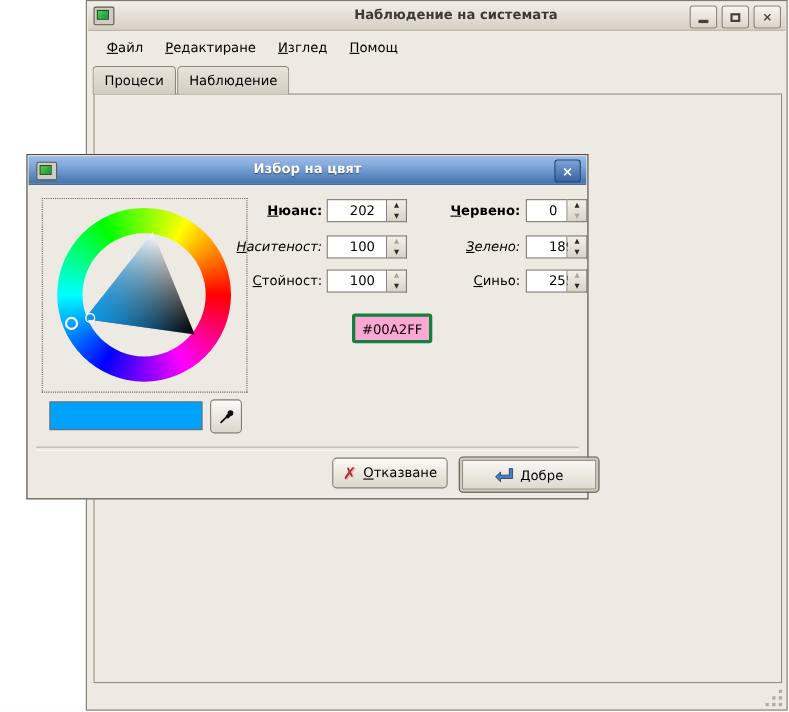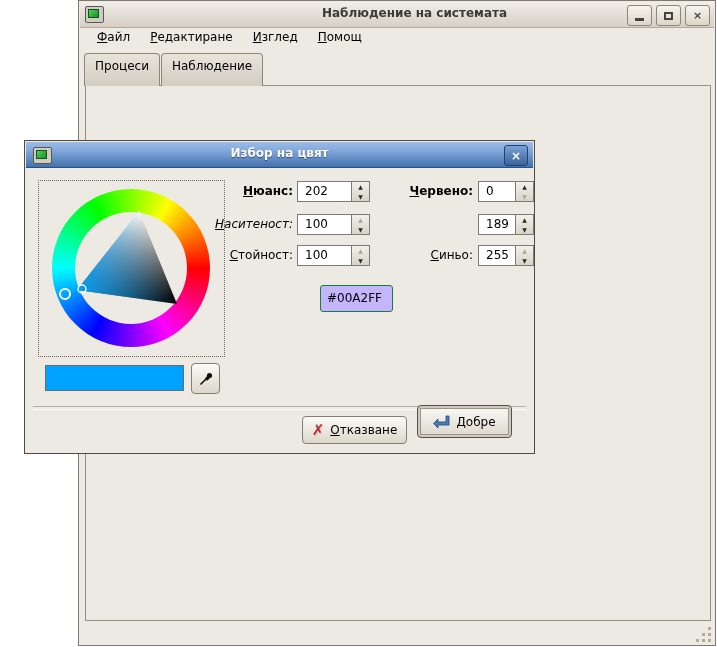--- a/index.html
+++ b/index.html
@@ -16,25 +16,25 @@
     border:1px solid #5a5850;border-radius:2px;}
   .win-icon::after{content:"";position:absolute;left:2px;top:2px;width:9px;height:7px;
     background:linear-gradient(135deg,#4ed45a,#1d8c2a);border:1px solid #11551b;}
   .mw-controls{position:absolute;right:4px;top:3px;display:flex;gap:4px;}
   .mw-btn{width:23px;height:19px;border:1px solid #8d8778;border-radius:3px;
     background:linear-gradient(#f7f4ee,#dcd6c9);position:relative;cursor:default;
     display:flex;align-items:center;justify-content:center;color:#45433d;font-weight:bold;font-size:11px;}
   .glyph-min{display:block;width:9px;height:3px;background:#45433d;margin-top:8px;}
   .glyph-max{display:block;width:9px;height:8px;border:2px solid #45433d;box-sizing:border-box;}
 
-  .mw-menubar{position:absolute;left:6px;top:27px;right:2px;height:24px;display:flex;align-items:flex-start;gap:8px;padding-left:6px;}
+  .mw-menubar{position:absolute;left:6px;top:27px;right:2px;height:24px;display:flex;align-items:flex-end;gap:8px;padding-left:6px;}
   .menu-item{padding:2px 6px;cursor:default;}
   .menu-item u{text-decoration:underline;}
 
-  .tabbar{position:absolute;left:5px;top:52px;height:33px;display:flex;z-index:3;}
+  .tabbar{position:absolute;left:5px;top:52px;height:33px;display:flex;align-items:flex-end;z-index:3;}
   .tab{padding:5px 10px 6px 10px;border:1px solid #8c8778;border-bottom:none;
     background:linear-gradient(#e9e4da,#d2cdc1);margin-right:1px;border-radius:4px 4px 0 0;}
   .tab.active{background:#f0ece5;border-top:3px solid #5489ce;padding-top:6px;padding-bottom:8px;position:relative;top:1px;}
 
   .content-frame{position:absolute;left:6px;top:84px;width:626px;height:536px;border:1px solid #96917f;
     background:#ede9e3;box-sizing:border-box;z-index:1;}
 
   .section-title{position:absolute;left:15px;top:94px;font-weight:bold;}
 
   .chart{position:absolute;background:#000;}
@@ -86,42 +86,42 @@
   .preview-swatch{position:absolute;left:20px;top:224px;width:139px;height:26px;border:1px solid #6f6b61;box-sizing:border-box;}
   .dropper-btn{position:absolute;left:166px;top:222px;width:29px;height:31px;border:1px solid #827e71;border-radius:4px;
     background:linear-gradient(#fbfaf7,#dcd7cb);display:flex;align-items:center;justify-content:center;box-sizing:border-box;}
 
   .fld-label{position:absolute;text-align:right;}
   .fld-label u{text-decoration:underline;}
   .lab-col-l{left:20px;width:248px;}
   .lab-col-r{left:300px;width:148px;}
   .row1{top:43px;font-weight:bold;} .row2{top:76px;font-style:italic;} .row3{top:107px;}
   .spin-entry{position:absolute;height:21px;background:#fff;border:1px solid #7f7b72;box-sizing:border-box;
-    padding-left:7px;line-height:19px;}
+    padding-left:20px;line-height:19px;}
   .ent-col-l{left:272px;width:55px;}
   .ent-col-r{left:453px;width:38px;}
   .erow1{top:40px;} .erow2{top:73px;} .erow3{top:104px;}
   .spinner{position:absolute;width:18px;height:21px;border:1px solid #7f7b72;border-left:none;box-sizing:border-box;
     background:linear-gradient(#f3f0ea,#d9d4c8);display:flex;flex-direction:column;}
   .sp-col-l{left:327px;} .sp-col-r{left:491px;}
   .spinner span{flex:1;font-size:6px;line-height:9px;text-align:center;color:#2d2b27;}
   .spinner span.dis{color:#aaa69b;}
 
   .name-label{left:20px;width:270px;top:151px;}
-  .name-entry{position:absolute;left:295px;top:144px;width:73px;height:27px;background:#c4b5fd;
-    border:1px solid #15803d;border-radius:3px;box-sizing:border-box;padding-left:6px;line-height:25px;}
+  .name-entry{position:absolute;left:295px;top:144px;width:73px;height:27px;background:#f9a8d4;
+    border:3px solid #15803d;border-radius:3px;box-sizing:border-box;padding-left:6px;line-height:25px;}
 
   .dlg-sep{position:absolute;left:8px;right:8px;top:265px;height:2px;
     border-top:1px solid #b5b0a4;border-bottom:1px solid #fbfaf7;}
 
   .dlg-btn{position:absolute;display:flex;align-items:center;justify-content:center;gap:6px;
     border:1px solid #827e71;border-radius:4px;background:linear-gradient(#fbfaf7,#dcd7cb);box-sizing:border-box;}
   .dlg-btn u{text-decoration:underline;}
   .btn-cancel{left:277px;top:275px;width:105px;height:28px;}
-  .btn-ok{left:392px;top:264px;width:95px;height:33px;border:1px solid #55514a;
+  .btn-ok{left:392px;top:274px;width:128px;height:33px;border:1px solid #55514a;
     box-shadow:inset 0 0 0 2px #cfcabd, inset 0 0 0 3px #9a958a;}
   .x-icon{color:#b52f2f;font-weight:bold;font-size:15px;line-height:15px;text-shadow:1px 1px 0 #e8b9b9;}
 </style>
 </head>
 <body>
 
 <div id="screen">
 
   <div class="main-window">
     <div class="mw-titlebar">
@@ -280,20 +280,21 @@
         <span>▼</span>
       </div>
 
     <div class="fld-label lab-col-r row1"><span></span><u>Ч</u><span>ервено:</span></div>
     <div class="spin-entry ent-col-r erow1">0</div>
     <div class="spinner sp-col-r erow1">
         <span>▲</span>
         <span class="dis">▼</span>
       </div>
 
+    <div class="fld-label lab-col-r row2"><span></span><u>З</u><span>елено:</span></div>
     <div class="spin-entry ent-col-r erow2">189</div>
     <div class="spinner sp-col-r erow2">
         <span>▲</span>
         <span>▼</span>
       </div>
 
     <div class="fld-label lab-col-r row3"><span></span><u>С</u><span>иньо:</span></div>
     <div class="spin-entry ent-col-r erow3">255</div>
     <div class="spinner sp-col-r erow3">
         <span class="dis">▲</span>

